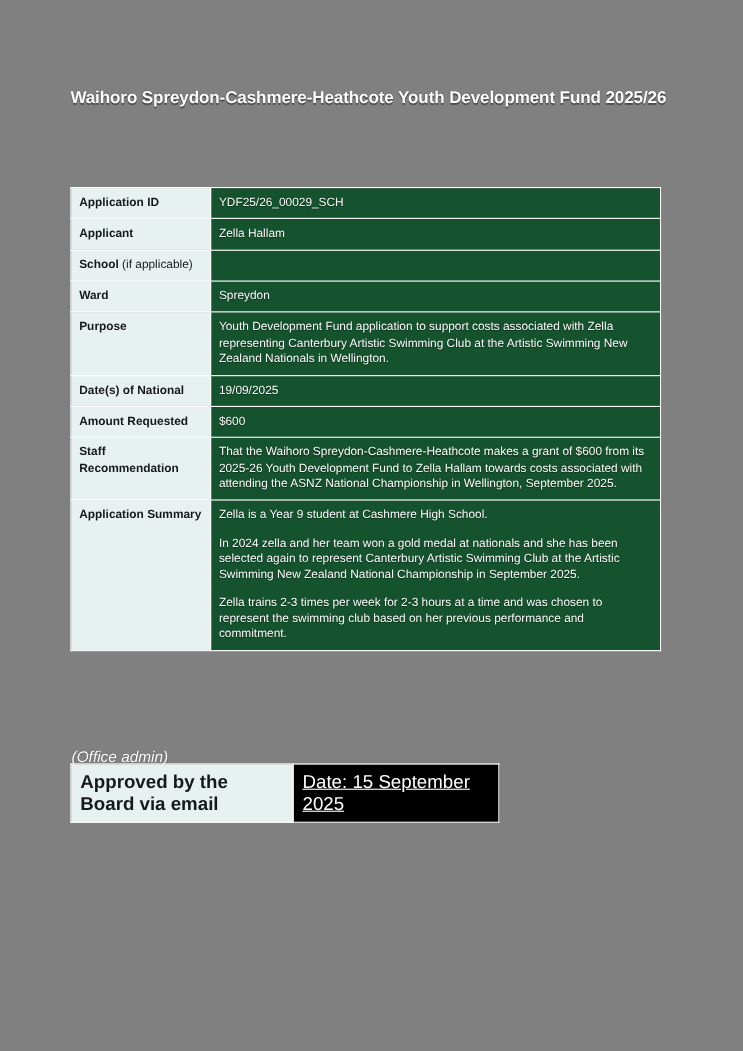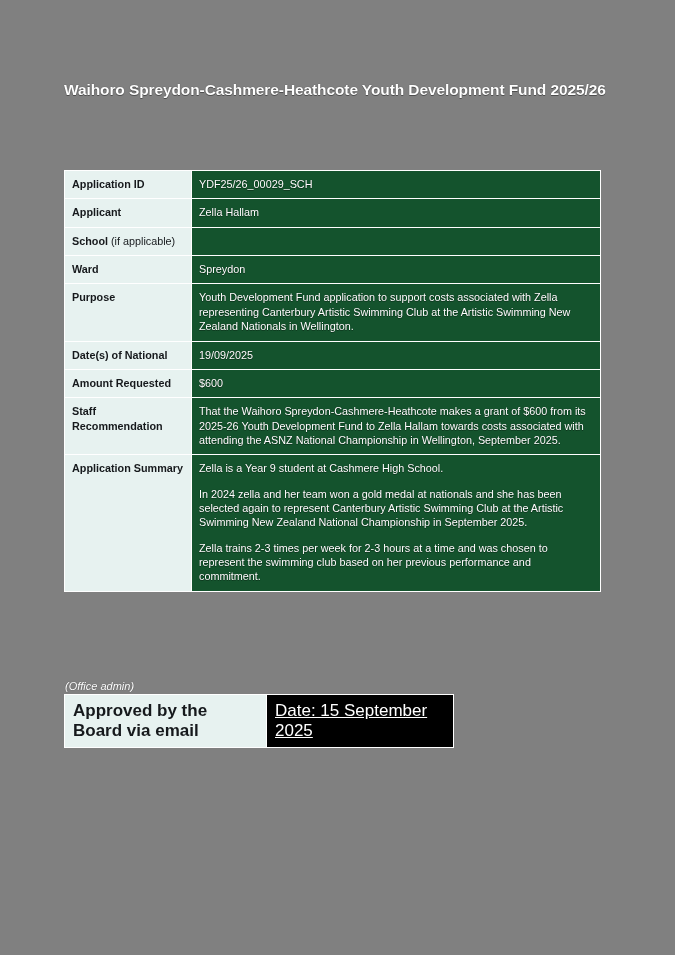--- a/index.html
+++ b/index.html
@@ -63,21 +63,21 @@
   }
   td.value-cell p {
     margin: 0 0 11px 0;
   }
   td.value-cell p:last-child { margin-bottom: 0; }
 
   .office-label {
     position: absolute;
     left: 65px;
     top: 680px;
-    font-size: 11px;
+    font-size: 14px;
     font-style: italic;
     color: #ffffff;
     text-shadow: 0 0 1px rgba(0,0,0,0.5);
   }
   table.approval-table {
     position: absolute;
     left: 64px;
     top: 694px;
     width: 390px;
     border-collapse: collapse;

